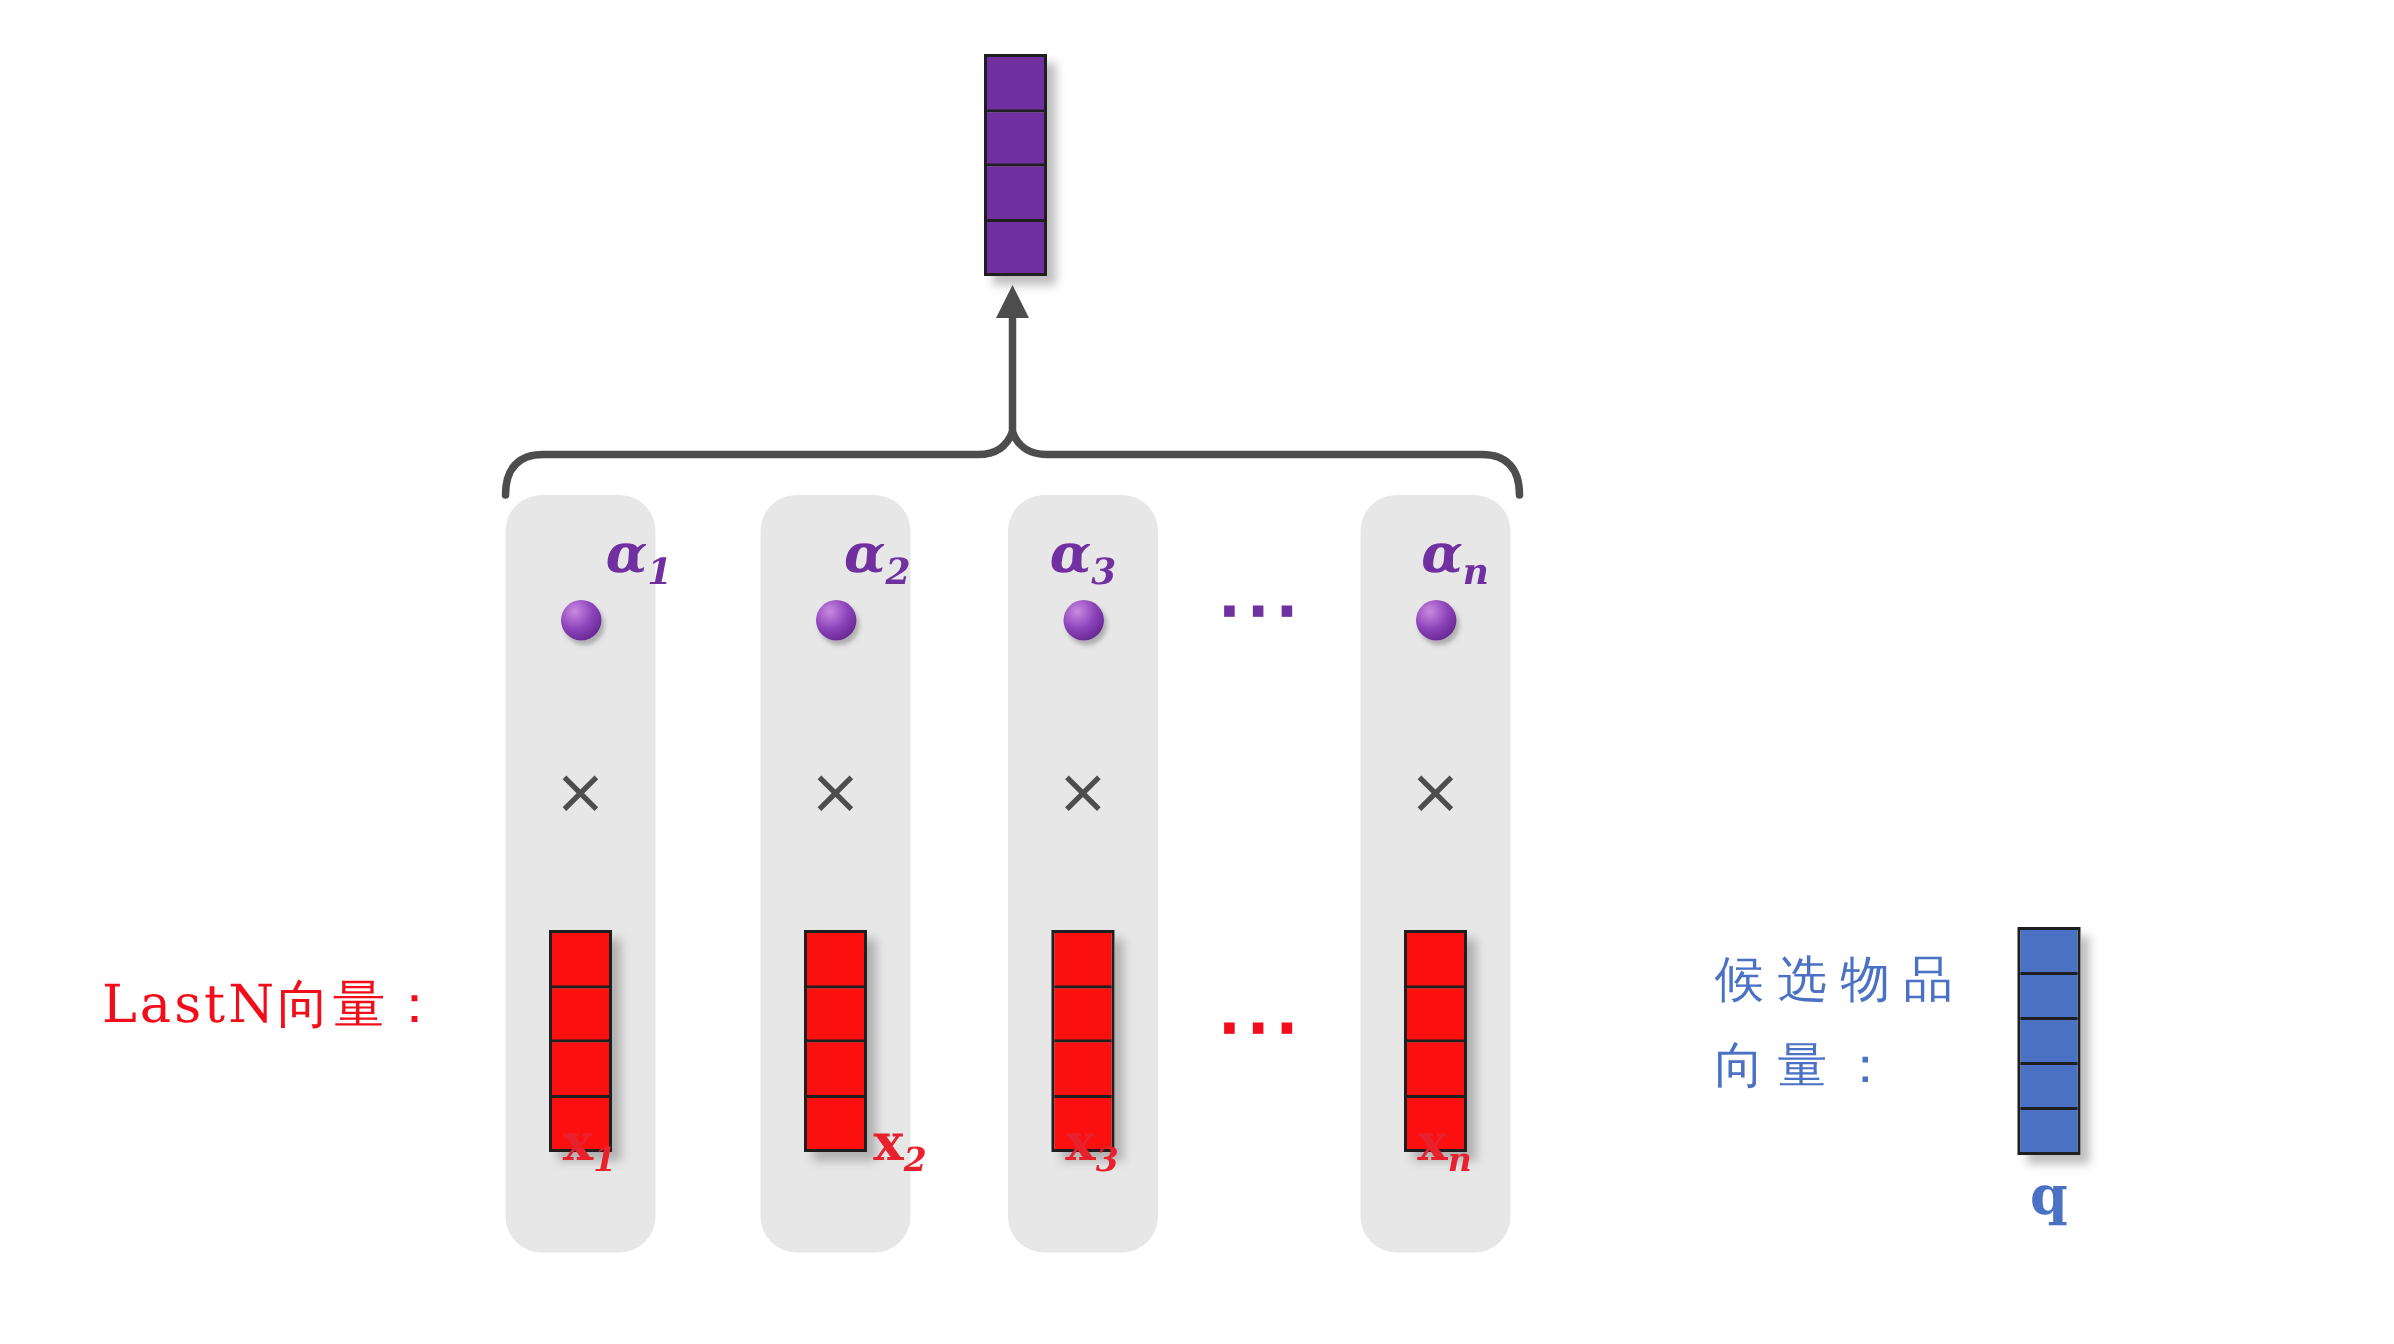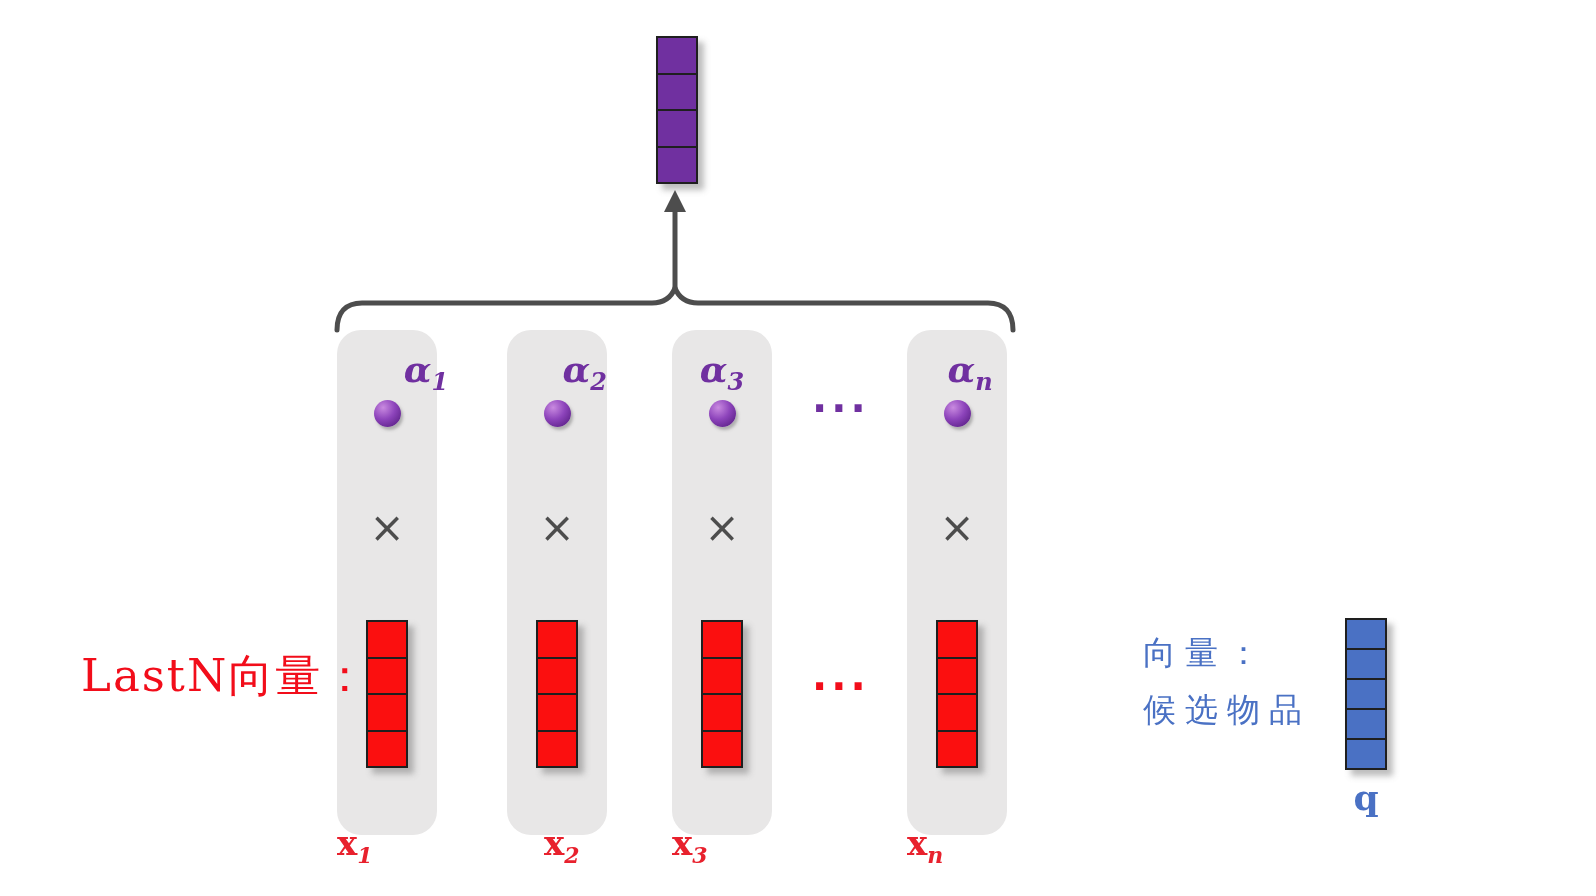--- a/index.html
+++ b/index.html
@@ -69,46 +69,45 @@
     text-align: center;
     color: #4d4d4d;
     font-size: 42px;
     font-family: "DejaVu Sans", "Liberation Sans", sans-serif;
     font-weight: 400;
   }
 
   
   .x-label {
     position: absolute;
-    top: 823px;
+    top: 742px;
     width: 112px;
-    text-align: left;
+    text-align: center;
     color: #e8212d;
     font-size: 34px;
     font-weight: bold;
   }
   .x-label sub { font-size: 22px; font-style: italic; }
 
   
   .txt-similarity {
     position: absolute;
     left: 112px;
     top: 390px;
     color: #7030a0;
     font-size: 33px;
     letter-spacing: 9px;
   }
   .txt-lastn {
     position: absolute;
     left: 68px;
     top: 646px;
     color: #f20d1a;
-    font-size: 45px;
+    font-size: 35px;
     letter-spacing: 2px;
-    margin-left: 13px;
   }
   .txt-weighted-sum {
     position: absolute;
     left: 692px;
     top: 226px;
     color: #3d3d3d;
     font-size: 36px;
     font-style: italic;
     letter-spacing: 4px;
   }
@@ -216,22 +215,22 @@
   <div class="dots dots-red">···</div>
 
   <div class="x-label" style="left:337px;"><span>x</span><sub>1</sub></div>
   <div class="x-label" style="left:507px;margin-left:37px;"><span>x</span><sub>2</sub></div>
   <div class="x-label" style="left:672px;"><span>x</span><sub>3</sub></div>
   <div class="x-label" style="left:907px;"><span>x</span><sub>n</sub></div>
 
   <div class="txt-lastn">LastN向量：</div>
 
   <div class="txt-candidate">
+    <div>候选物品</div>
     <div>向量：</div>
-    <div>候选物品</div>
   </div>
 
   <div class="vector vec-blue" style="left:1345px; top:618px; width:42px; height:152px;">
     <div class="cell"></div>
     <div class="cell"></div>
     <div class="cell"></div>
     <div class="cell"></div>
     <div class="cell"></div>
   </div>
 

